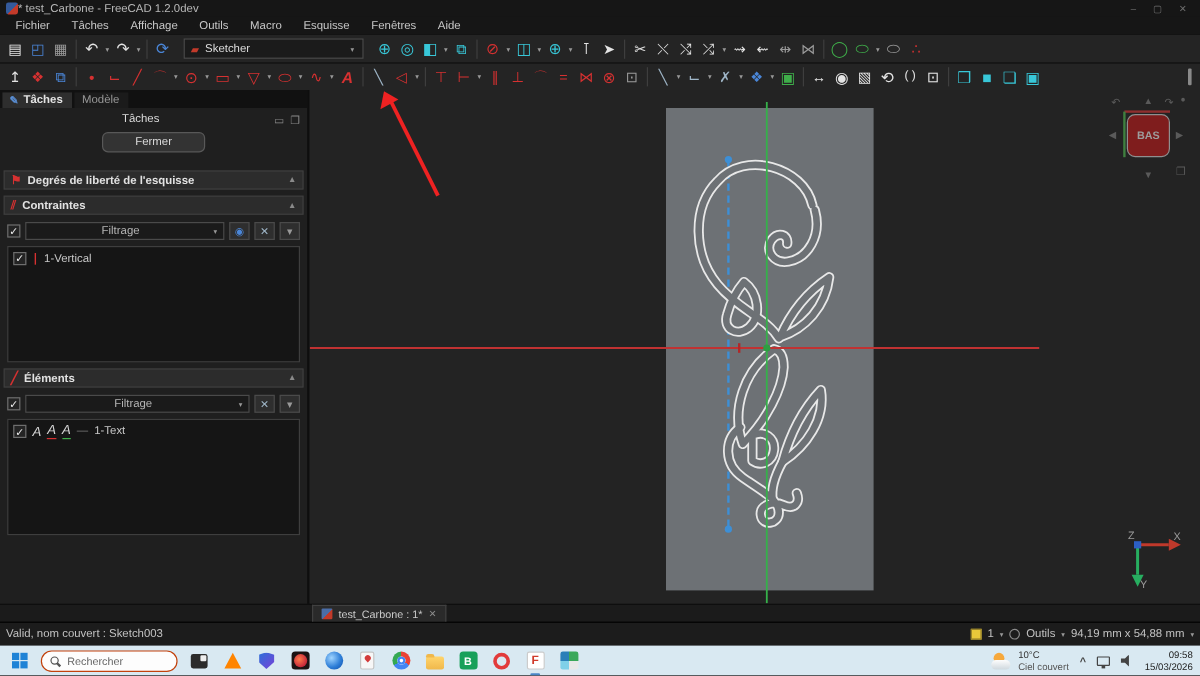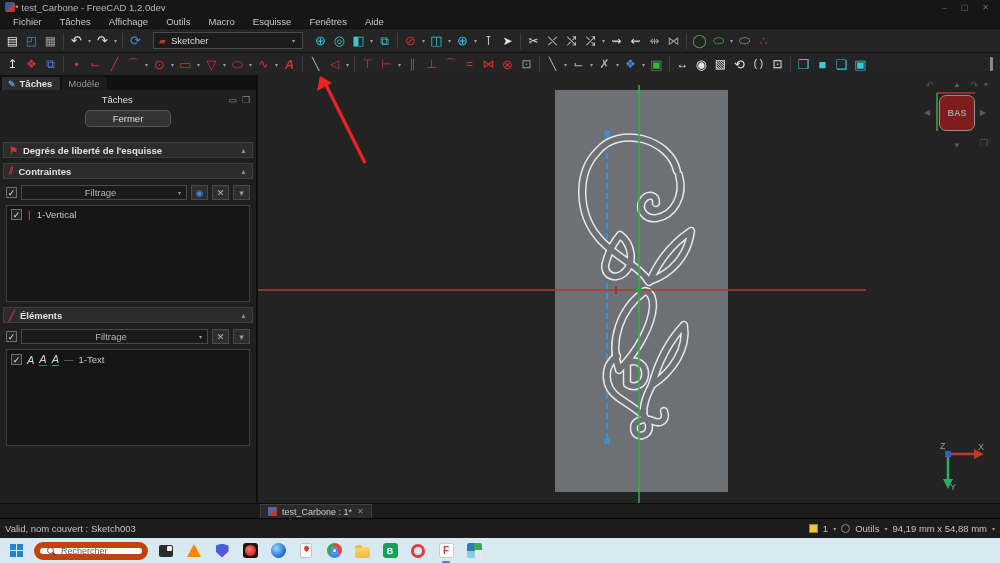--- a/index.html
+++ b/index.html
@@ -82,21 +82,21 @@
   .mdi-close { color:#8d8d8d; font-size:8px; }
   .statusbar { height:20px; background:#1c1c1c; border-top:1px solid #000; display:flex; align-items:center; font-size:9.5px; color:#c2c2c2; padding:0 5px; }
   .sb-right { margin-left:auto; display:flex; align-items:center; gap:5px; }
   .layer-sq { width:9px; height:9px; background:#e8c83a; border:1px solid #9a842a; }
   .gesture-ico { width:9px; height:9px; border:1px solid #8a8a8a; border-radius:50%; }
   .sb-caret { font-size:6px; color:#999; }
   
   .taskbar { height:25px; background:#d9e9f2; display:flex; align-items:center; padding:0 6px; gap:8px; }
   .start-grid { width:13px; height:13px; display:grid; grid-template-columns:6px 6px; grid-template-rows:6px 6px; gap:1px; }
   .start-grid span { background:#1f83d6; }
-  .searchpill { width:114px; height:18px; border-radius:9px; background:#fdfdfd; border:6px solid #c2410c; display:flex; align-items:center; padding:0 7px; gap:5px; }
+  .searchpill { width:114px; height:18px; border-radius:9px; background:#fdfdfd; border:1px solid #c2410c; display:flex; align-items:center; padding:0 7px; gap:5px; }
   .mag { width:7px; height:7px; border:1.5px solid #555; border-radius:50%; position:relative; flex:0 0 auto; }
   .mag::after { content:""; position:absolute; width:4px; height:1.5px; background:#555; transform:rotate(45deg); right:-3px; bottom:-1px; }
   .searchpill input { border:none; outline:none; background:transparent; width:100%; font-size:9px; font-family:"Liberation Sans",sans-serif; color:#333; }
   .searchpill input::placeholder { color:#666; }
   .tb-app { width:20px; height:21px; display:flex; align-items:center; justify-content:center; position:relative; }
   .i-taskview { width:14px; height:12px; background:#2b2b2b; border-radius:2px; position:relative; }
   .i-taskview::after { content:""; position:absolute; right:1px; top:1px; width:5px; height:5px; background:#eee; border-radius:1px; }
   .i-vlc { width:0; height:0; border-left:7px solid transparent; border-right:7px solid transparent; border-bottom:13px solid #ff8400; }
   .i-shield { width:13px; height:14px; background:linear-gradient(135deg,#2f6fd8,#7a3fd8); clip-path:polygon(50% 0,100% 15%,100% 58%,50% 100%,0 58%,0 15%); }
   .i-redbrowser { width:15px; height:15px; border-radius:3px; background:#1d1313; position:relative; }
@@ -475,13 +475,32 @@
   <div class="tb-app">
       <span class="i-opera"></span>
     </div>
   <div class="tb-app active-ind">
       <span class="i-freecad">F</span>
     </div>
   <div class="tb-app">
       <span class="i-grid"></span>
     </div>
 
+  <div class="tray">
+    <div class="weather">
+      <span class="i-weather">
+          <span class="sun"></span>
+          <span class="cloud"></span>
+        </span>
+      <span class="wtxt">
+        <div>10°C</div>
+        <div class="sub">Ciel couvert</div>
+      </span>
+    </div>
+    <span class="chev">^</span>
+    <span class="i-monitor"></span>
+    <span class="i-speaker"></span>
+    <div class="clock">
+      <div>09:58</div>
+      <div>15/03/2026</div>
+    </div>
+  </div>
 </div>
 
 </body></html>

